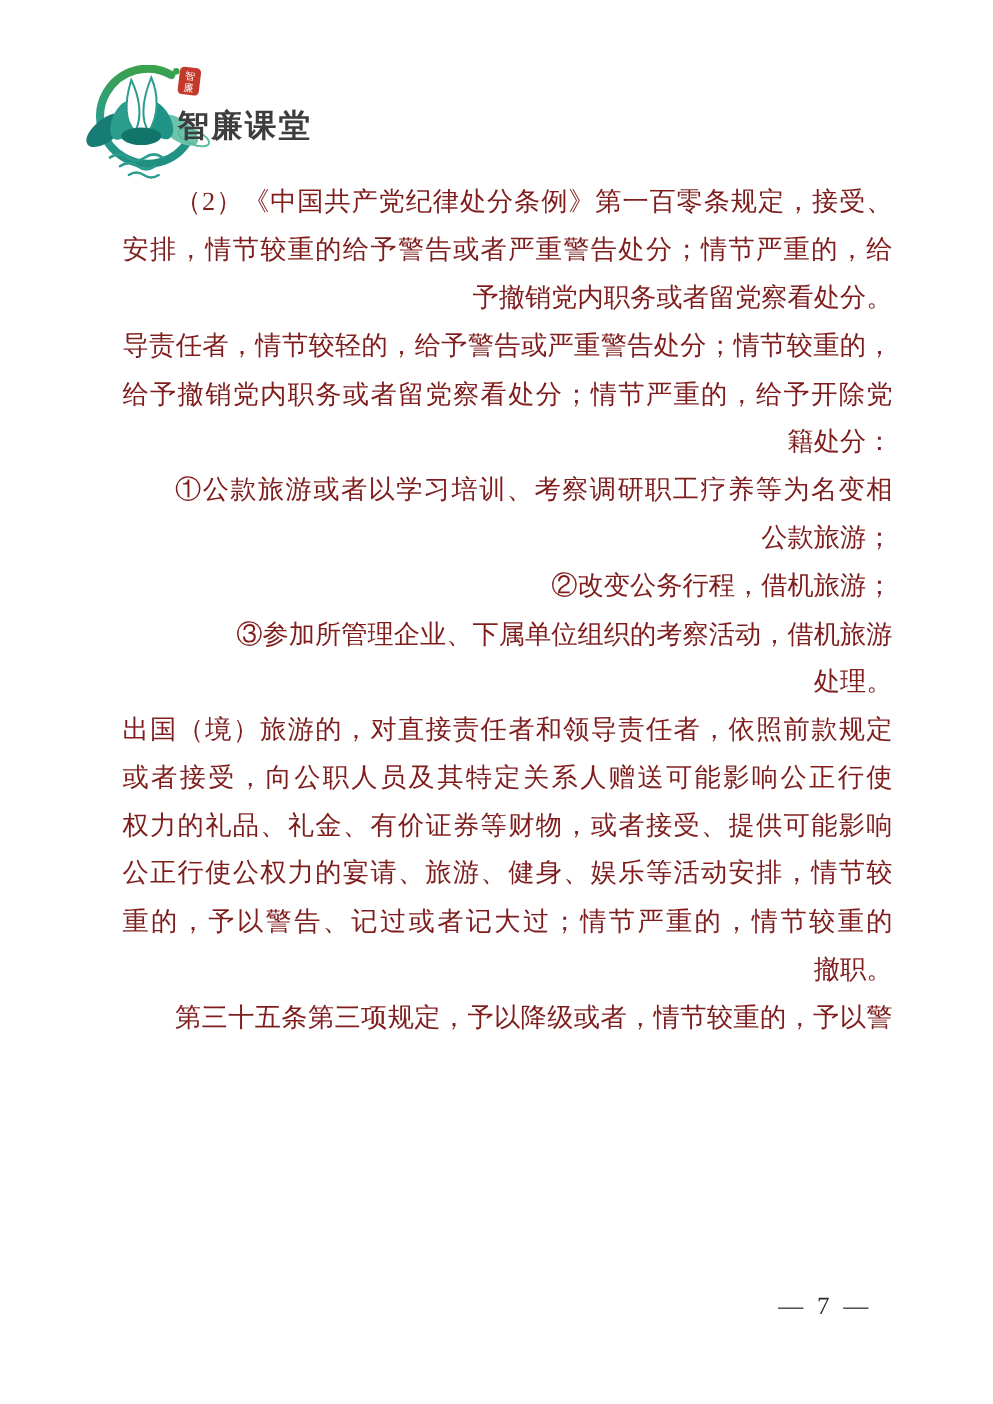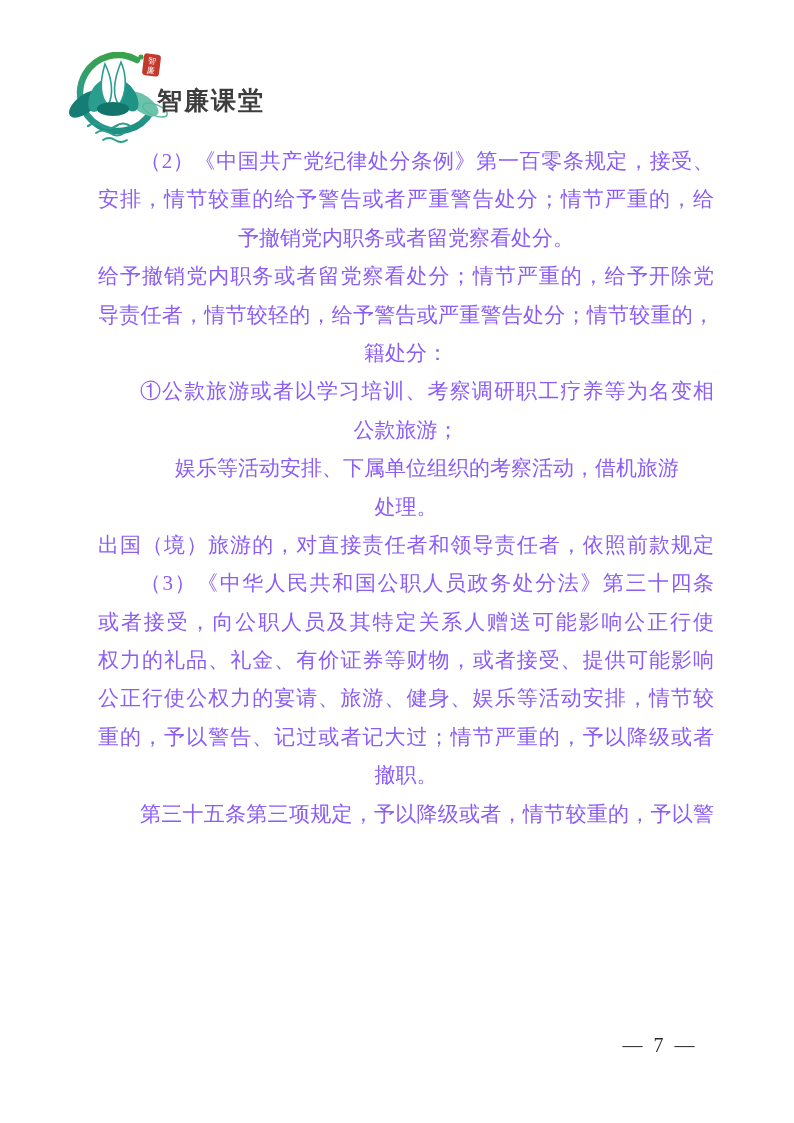--- a/index.html
+++ b/index.html
@@ -12,40 +12,40 @@
   }
   .page {
     position: absolute; inset: 0;
     background: #ffffff;
   }
 
   
   .logo-row { position: absolute; left: 0; top: 0; }
   .logo-svg { position: absolute; left: 55px; top: 52px; }
   .logo-title {
-    position: absolute; left: 157px; top: 84px;
+    position: absolute; left: 142px; top: 84px;
     font-family: "Liberation Sans", "DejaVu Sans", sans-serif;
     font-size: 25px; font-weight: 600;
     color: #3d3d3d; letter-spacing: 2px;
     white-space: nowrap;
   }
 
   
   .doc-body {
     position: absolute;
     left: 98px; top: 142px;
     width: 616px;
-    color: #8b5cf6;
+    color: #7f1d1d;
   }
   .line {
     height: 38.4px;
     line-height: 38.4px;
     font-size: 21px;
     white-space: nowrap;
-    text-align: center;
+    text-align: right;
   }
   .line.justify {
     white-space: normal;
     text-align: justify;
     text-align-last: justify;
   }
   .line.indent { padding-left: 42px; }
   .line.indent.justify { padding-left: 42px; }
 
   
@@ -96,33 +96,33 @@
       <path d="M41 81 q 7 -5 14 0 t 14 0" fill="none" stroke="#2a9d8f" stroke-width="2" stroke-linecap="round"></path>
       <path d="M48 88 q 6 -4 12 0 t 12 0" fill="none" stroke="#2a9d8f" stroke-width="1.8" stroke-linecap="round"></path>
     </svg>
     <span class="logo-title">智廉课堂</span>
   </div>
 
   <main class="doc-body" id="doc-lines">
       <div class="line indent justify">（2）《中国共产党纪律处分条例》第一百零条规定，接受、</div>
       <div class="line justify">安排，情节较重的给予警告或者严重警告处分；情节严重的，给</div>
       <div class="line">予撤销党内职务或者留党察看处分。</div>
+      <div class="line justify">导责任者，情节较轻的，给予警告或严重警告处分；情节较重的，</div>
       <div class="line justify">给予撤销党内职务或者留党察看处分；情节严重的，给予开除党</div>
-      <div class="line justify">导责任者，情节较轻的，给予警告或严重警告处分；情节较重的，</div>
       <div class="line">籍处分：</div>
       <div class="line indent justify">①公款旅游或者以学习培训、考察调研职工疗养等为名变相</div>
       <div class="line">公款旅游；</div>
-      <div class="line indent">娱乐等活动安排、下属单位组织的考察活动，借机旅游</div>
+      <div class="line indent">②改变公务行程，借机旅游；</div>
+      <div class="line indent">③参加所管理企业、下属单位组织的考察活动，借机旅游</div>
       <div class="line">处理。</div>
       <div class="line justify">出国（境）旅游的，对直接责任者和领导责任者，依照前款规定</div>
-      <div class="line indent justify">（3）《中华人民共和国公职人员政务处分法》第三十四条</div>
       <div class="line justify">或者接受，向公职人员及其特定关系人赠送可能影响公正行使</div>
       <div class="line justify">权力的礼品、礼金、有价证券等财物，或者接受、提供可能影响</div>
       <div class="line justify">公正行使公权力的宴请、旅游、健身、娱乐等活动安排，情节较</div>
-      <div class="line justify">重的，予以警告、记过或者记大过；情节严重的，予以降级或者</div>
+      <div class="line justify">重的，予以警告、记过或者记大过；情节严重的，情节较重的</div>
       <div class="line">撤职。</div>
       <div class="line indent justify">第三十五条第三项规定，予以降级或者，情节较重的，予以警</div>
     </main>
 
   <footer>
     <div class="page-number">— 7 —</div>
   </footer>
 
 </div>
 

